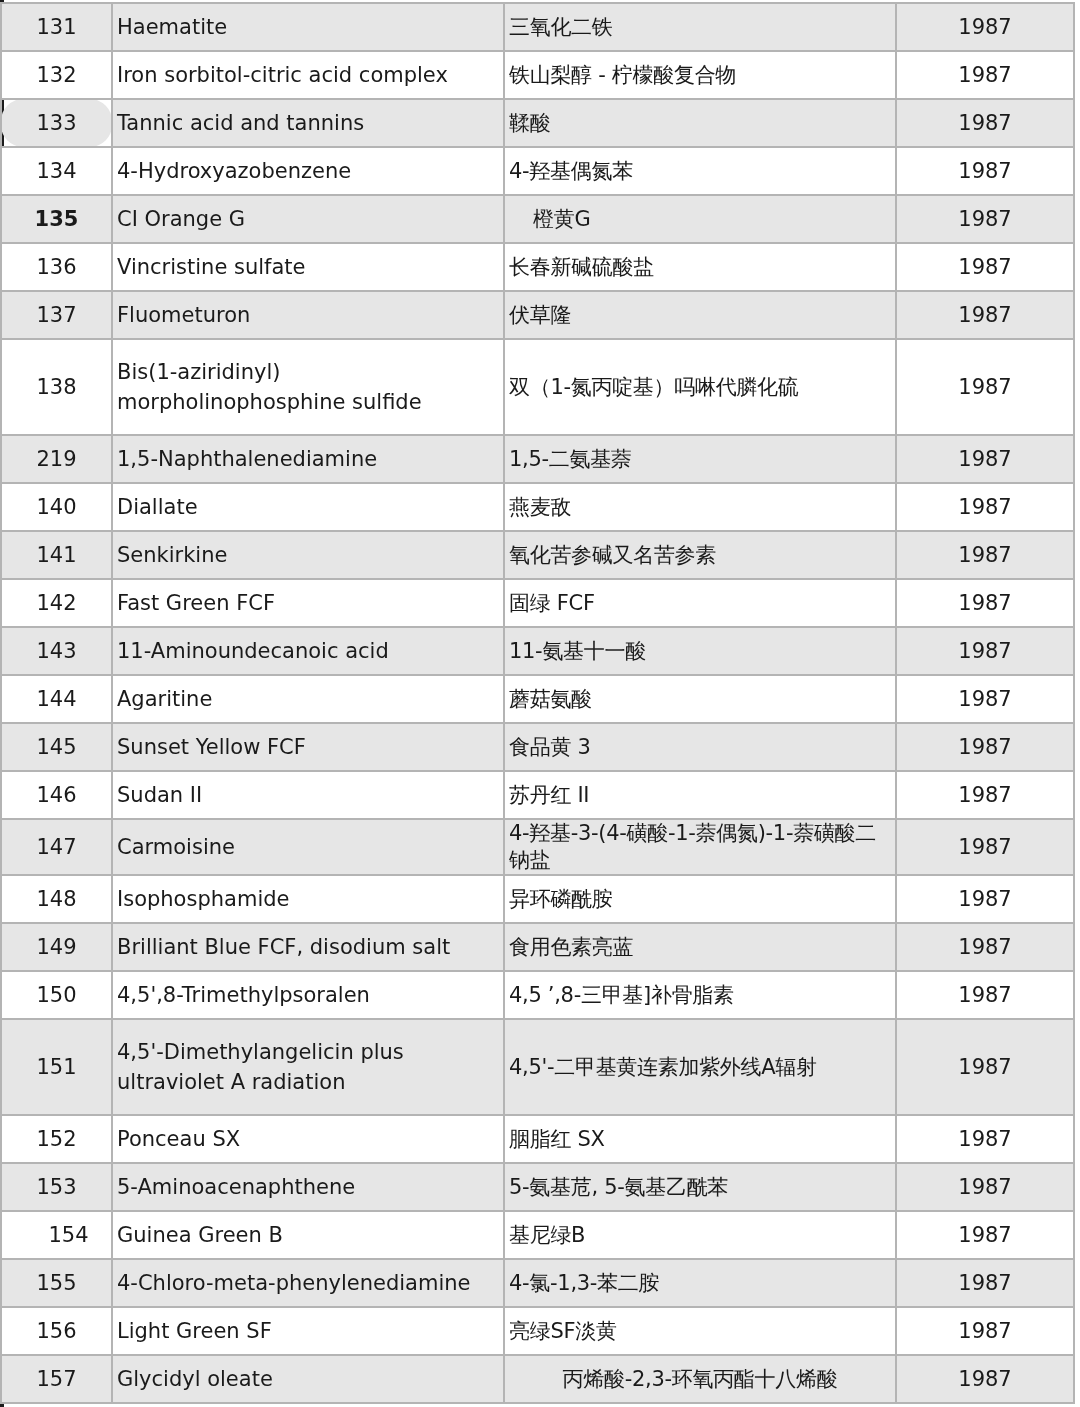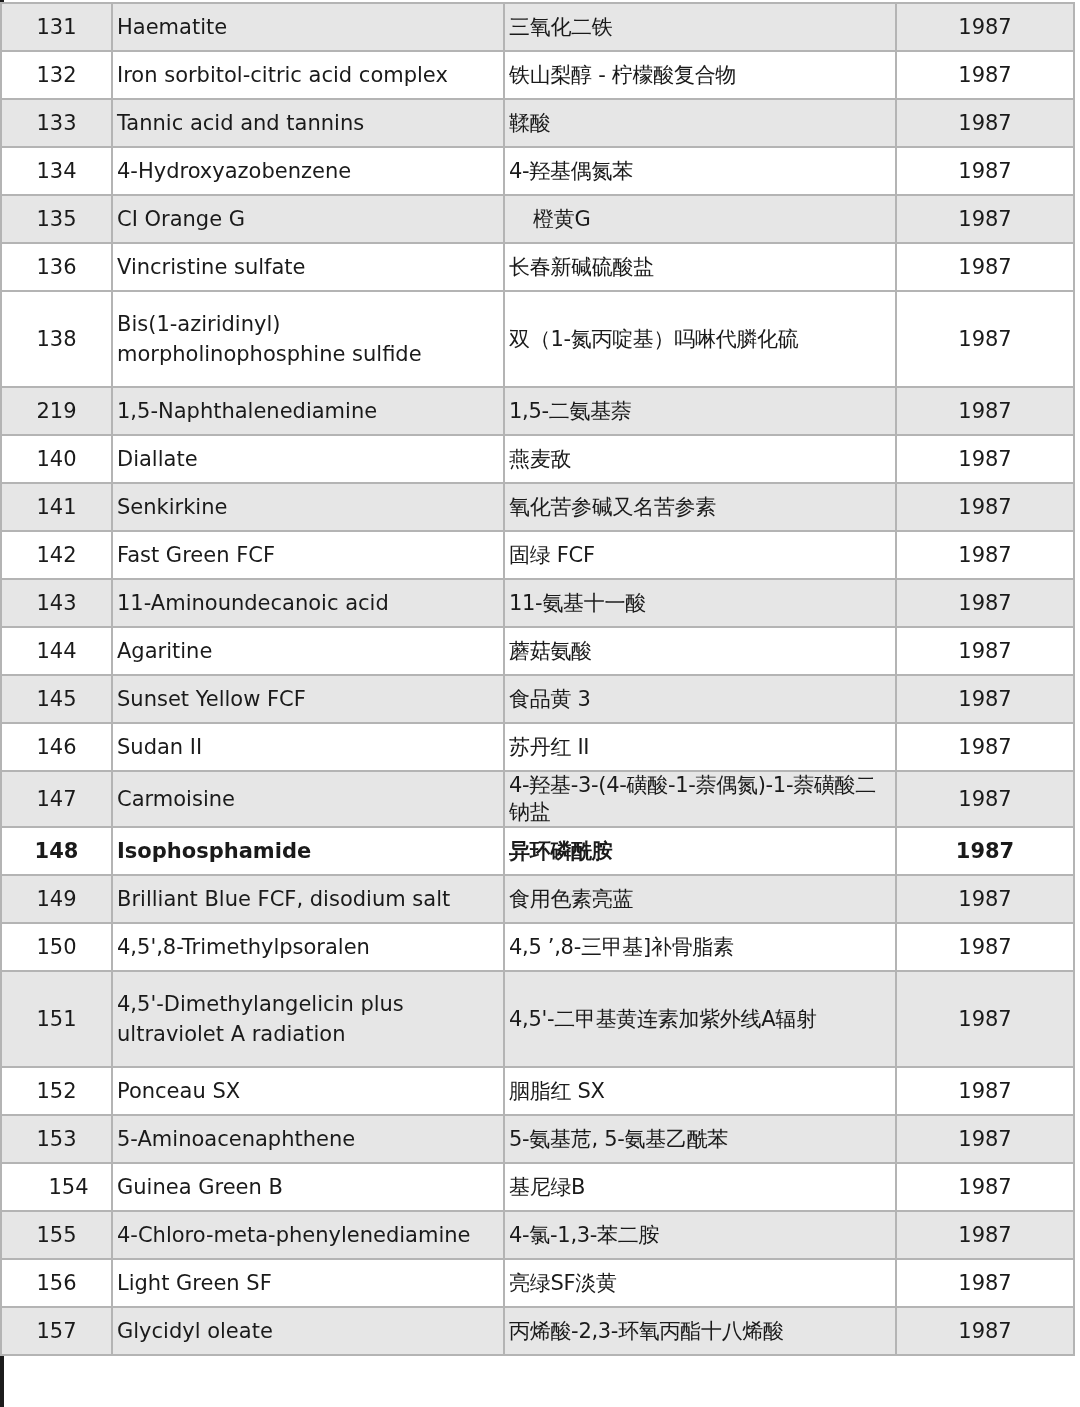--- a/index.html
+++ b/index.html
@@ -78,41 +78,47 @@
         <td class="cn wrap" style="height: 46px;">三氧化二铁</td>
         <td class="year" style="height: 46px;">1987</td>
       </tr>
       <tr class="plain" style="height: 48px;">
         <td class="no" style="height: 46px; margin-left: 25px;">132</td>
         <td class="en wrap" style="height: 46px;">Iron sorbitol-citric acid complex</td>
         <td class="cn wrap" style="height: 46px;">铁山梨醇 - 柠檬酸复合物</td>
         <td class="year" style="height: 46px;">1987</td>
       </tr>
       <tr class="shade" style="height: 48px;">
-        <td class="no" style="height: 46px;">133</td>
+        <td class="no" style="height: 46px; border-radius: 22px;">133</td>
         <td class="en wrap" style="height: 46px;">Tannic acid and tannins</td>
         <td class="cn wrap" style="height: 46px;">鞣酸</td>
         <td class="year" style="height: 46px;">1987</td>
       </tr>
       <tr class="plain" style="height: 48px;">
         <td class="no" style="height: 46px;">134</td>
         <td class="en wrap" style="height: 46px;">4-Hydroxyazobenzene</td>
         <td class="cn wrap" style="height: 46px;">4-羟基偶氮苯</td>
         <td class="year" style="height: 46px;">1987</td>
       </tr>
       <tr class="shade" style="height: 48px;">
-        <td class="no" style="height: 46px;">135</td>
+        <td class="no" style="height: 46px; font-weight: bold;">135</td>
         <td class="en wrap" style="height: 46px;">CI Orange G</td>
         <td class="cn wrap" style="height: 46px; padding-left: 28px;">橙黄G</td>
         <td class="year" style="height: 46px;">1987</td>
       </tr>
       <tr class="plain" style="height: 48px;">
         <td class="no" style="height: 46px;">136</td>
         <td class="en wrap" style="height: 46px;">Vincristine sulfate</td>
         <td class="cn wrap" style="height: 46px;">长春新碱硫酸盐</td>
+        <td class="year" style="height: 46px;">1987</td>
+      </tr>
+      <tr class="shade" style="height: 48px;">
+        <td class="no" style="height: 46px;">137</td>
+        <td class="en wrap" style="height: 46px;">Fluometuron</td>
+        <td class="cn wrap" style="height: 46px;">伏草隆</td>
         <td class="year" style="height: 46px;">1987</td>
       </tr>
       <tr class="plain" style="height: 96px; border-radius: 7px;">
         <td class="no" style="height: 94px;">138</td>
         <td class="en wrap" style="height: 94px;">Bis(1-aziridinyl) morpholinophosphine sulfide</td>
         <td class="cn wrap" style="height: 94px;">双（1-氮丙啶基）吗啉代膦化硫</td>
         <td class="year" style="height: 94px;">1987</td>
       </tr>
       <tr class="shade" style="height: 48px;">
         <td class="no" style="height: 46px;">219</td>
@@ -161,21 +167,21 @@
         <td class="en wrap" style="height: 46px;">Sudan II</td>
         <td class="cn wrap" style="height: 46px;">苏丹红 II</td>
         <td class="year" style="height: 46px;">1987</td>
       </tr>
       <tr class="shade" style="height: 48px;">
         <td class="no" style="height: 46px;">147</td>
         <td class="en wrap" style="height: 46px;">Carmoisine</td>
         <td class="cn wrap tight" style="height: 46px;">4-羟基-3-(4-磺酸-1-萘偶氮)-1-萘磺酸二钠盐</td>
         <td class="year" style="height: 46px;">1987</td>
       </tr>
-      <tr class="plain" style="height: 48px; font-weight: bold;">
+      <tr class="plain" style="height: 48px;">
         <td class="no" style="height: 46px;">148</td>
         <td class="en wrap" style="height: 46px;">Isophosphamide</td>
         <td class="cn wrap" style="height: 46px;">异环磷酰胺</td>
         <td class="year" style="height: 46px;">1987</td>
       </tr>
       <tr class="shade" style="height: 48px;">
         <td class="no" style="height: 46px;">149</td>
         <td class="en wrap" style="height: 46px;">Brilliant Blue FCF, disodium salt</td>
         <td class="cn wrap" style="height: 46px;">食用色素亮蓝</td>
         <td class="year" style="height: 46px;">1987</td>
@@ -218,17 +224,17 @@
       </tr>
       <tr class="plain" style="height: 48px;">
         <td class="no" style="height: 46px;">156</td>
         <td class="en wrap" style="height: 46px;">Light Green SF</td>
         <td class="cn wrap" style="height: 46px;">亮绿SF淡黄</td>
         <td class="year" style="height: 46px;">1987</td>
       </tr>
       <tr class="shade" style="height: 48px;">
         <td class="no" style="height: 46px;">157</td>
         <td class="en wrap" style="height: 46px;">Glycidyl oleate</td>
-        <td class="cn wrap" style="height: 46px;">丙烯酸-2,3-环氧丙酯十八烯酸</td>
+        <td class="cn wrap" style="height: 46px; text-align: center;">丙烯酸-2,3-环氧丙酯十八烯酸</td>
         <td class="year" style="height: 46px;">1987</td>
       </tr>
     </tbody>
 </table>
 
 </body></html>

